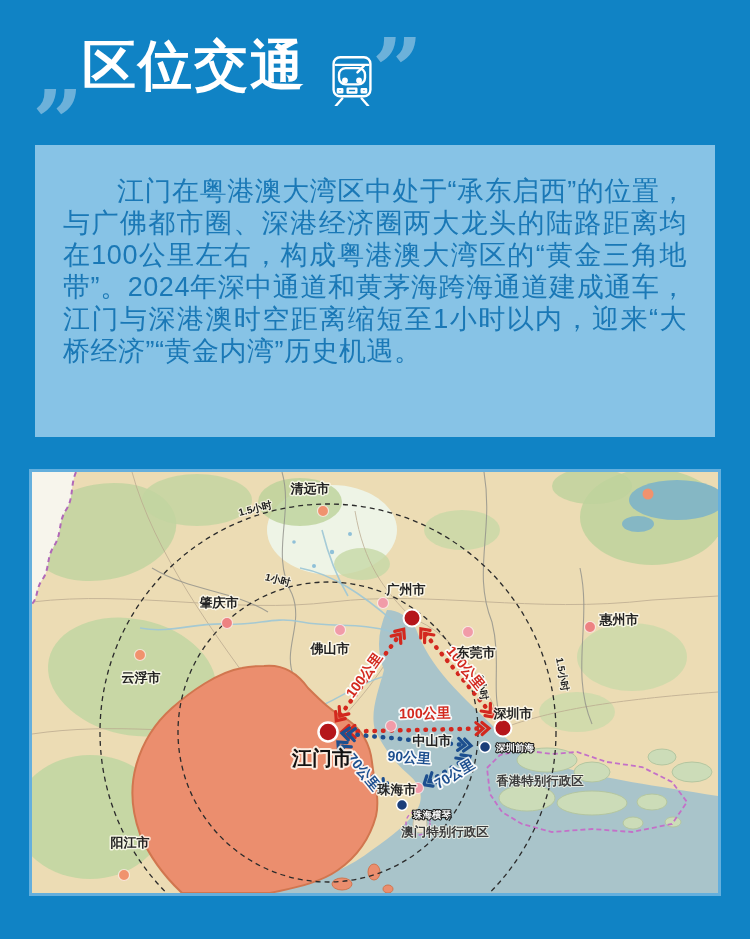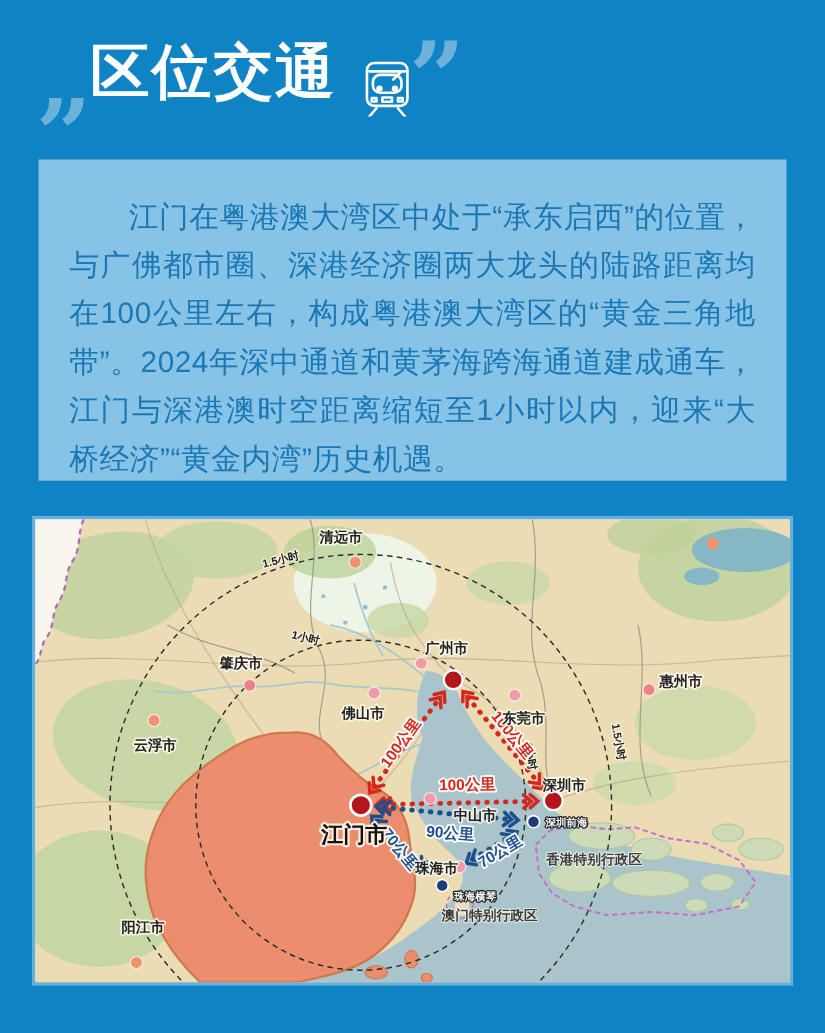--- a/index.html
+++ b/index.html
@@ -9,21 +9,21 @@
   
   .quote{position:absolute;color:#6cb1da;font-family:"DejaVu Serif",serif;font-weight:bold;line-height:1;}
   .quote.open{left:34px;top:28px;font-size:88px;}
   .quote.close{left:372px;top:26px;font-size:88px;}
   .title{position:absolute;left:82px;top:30px;margin:0;font-size:54px;letter-spacing:2px;
          font-weight:900;color:#ffffff;}
   .train{position:absolute;left:330px;top:54px;}
 
   
   .intro-panel{position:absolute;left:35px;top:145px;width:680px;height:292px;background:#87c3e6;}
-  .intro-panel p{margin:30px 28px;font-size:27px;line-height:44px;color:#1a78b6;
+  .intro-panel p{margin:30px 28px;font-size:27px;line-height:32px;color:#1a78b6;
                  text-align:justify;text-indent:2em;letter-spacing:.5px;font-weight:400;}
 
   
   .map-wrap{position:absolute;left:32px;top:472px;width:686px;height:421px;
             box-shadow:0 0 0 3px rgba(170,212,240,.55);background:#ecdcb4;}
   .map-wrap svg{display:block;}
 </style>
 </head>
 <body>
 

